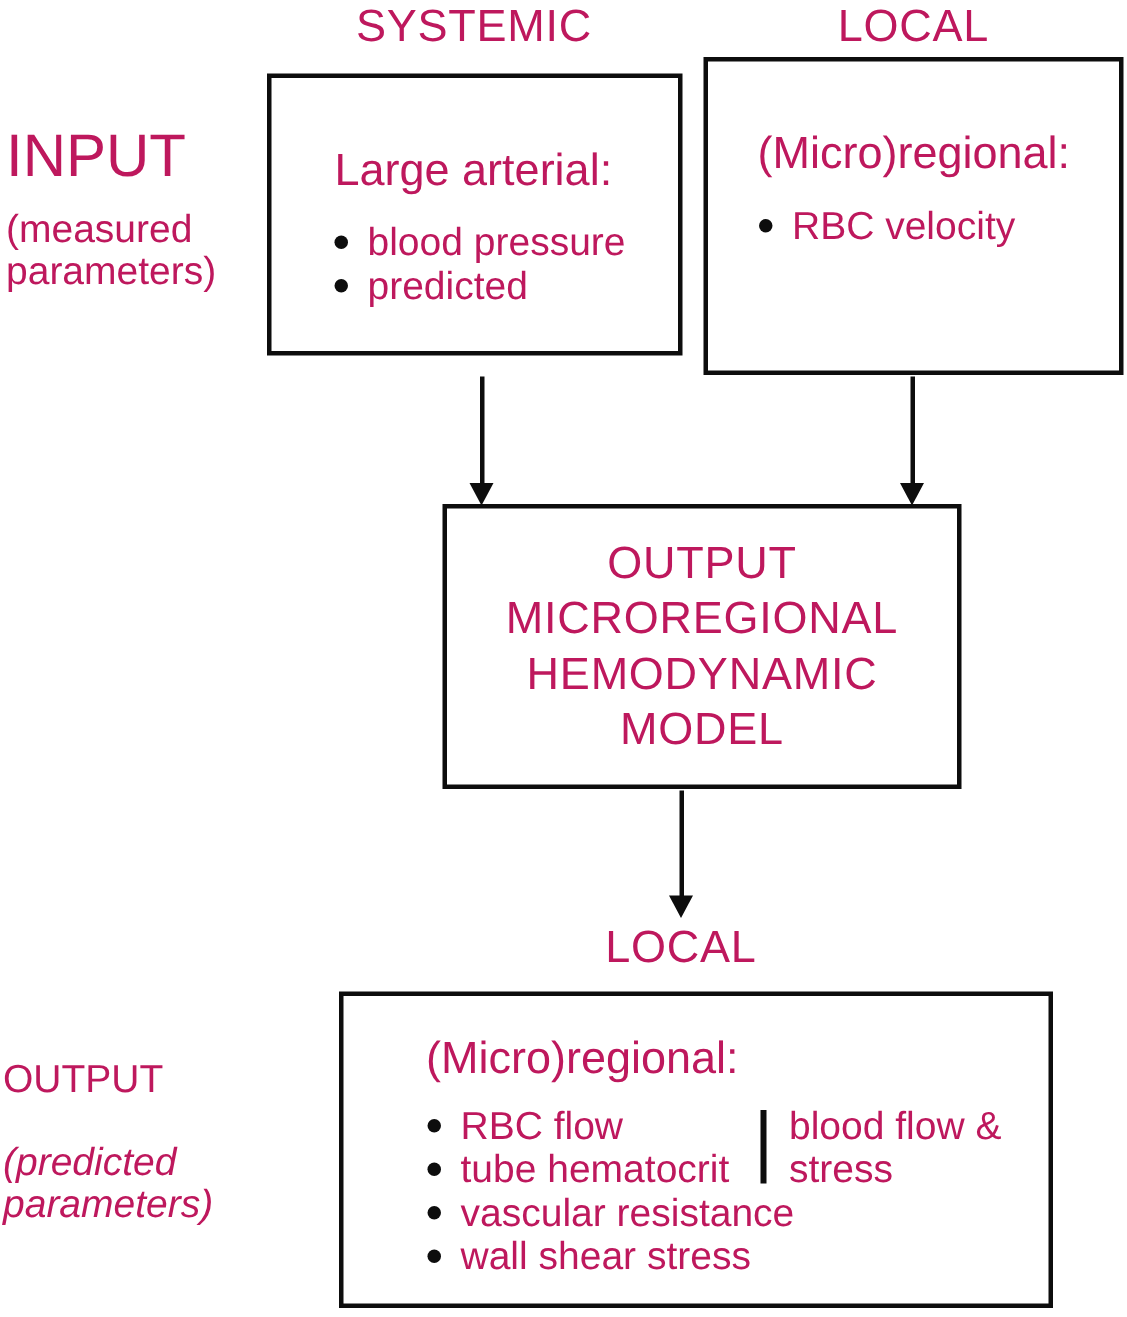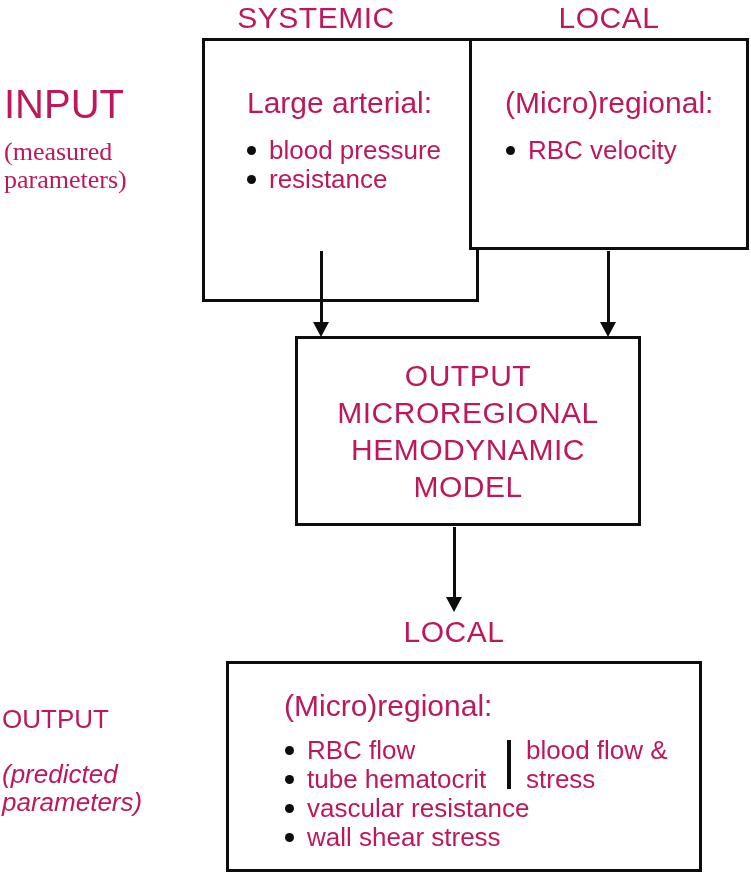--- a/index.html
+++ b/index.html
@@ -31,29 +31,29 @@
     white-space: nowrap;
   }
   .input-title  { left: 4px; top: 83px;  font-size: 40px; }
   .output-title { left: 2px; top: 706px; font-size: 26px; }
   .side-sub {
     position: absolute;
     font-size: 26px;
     line-height: 28px;
     white-space: nowrap;
   }
-  .input-sub  { left: 4px; top: 138px; font-family: Liberation Serif, serif; }
+  .input-sub  { left: 4px; top: 138px; }
   .output-sub { left: 2px; top: 760px; font-style: italic; }
 
   .box {
     position: absolute;
     border: 3px solid #0d0d0d;
     background: #ffffff;
   }
-  .box-systemic { left: 178px; top: 38px; width: 277px; height: 264px; margin-left: 24px; }
+  .box-systemic { left: 178px; top: 49px; width: 277px; height: 188px; }
   .box-local-top { left: 469px; top: 38px; width: 280px; height: 212px; }
   .box-model {
     left: 295px; top: 336px; width: 346px; height: 190px;
     display: flex; flex-direction: column; justify-content: center; align-items: center;
     text-align: center; font-size: 30px; line-height: 37px; letter-spacing: 0.5px;
   }
   .box-output { left: 226px; top: 661px; width: 476px; height: 211px; }
 
   .box-title {
     font-size: 30px;
@@ -131,21 +131,21 @@
 
   <div class="box box-systemic">
     <div class="box-title">Large arterial:</div>
     <ul class="bullets">
       <li>
         <span class="dot"></span>
         <span>blood pressure</span>
       </li>
       <li>
         <span class="dot"></span>
-        <span>resistance</span>
+        <span>predicted</span>
       </li>
     </ul>
   </div>
 
   <div class="box box-local-top">
     <div class="box-title">(Micro)regional:</div>
     <ul class="bullets">
       <li>
         <span class="dot"></span>
         <span>RBC velocity</span>

